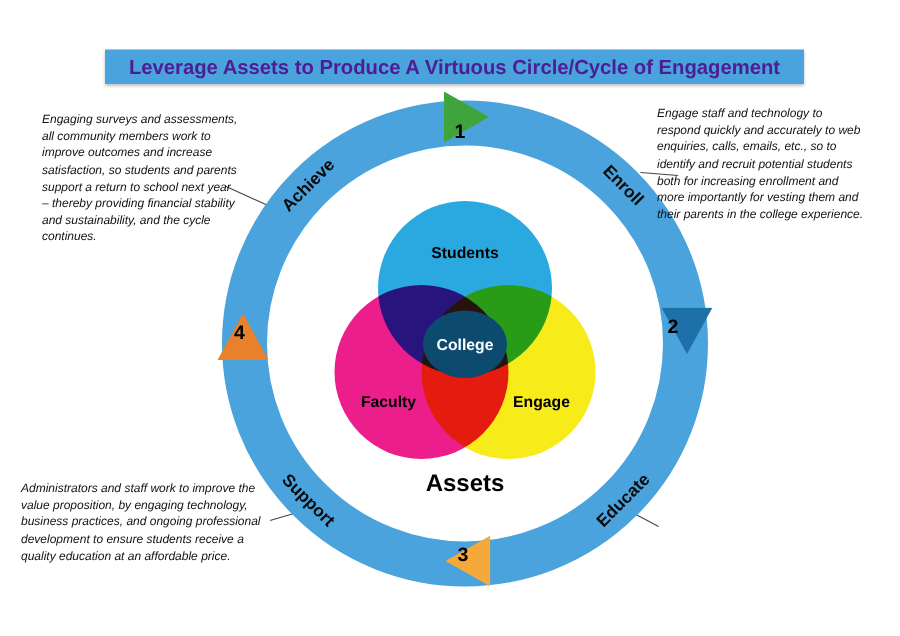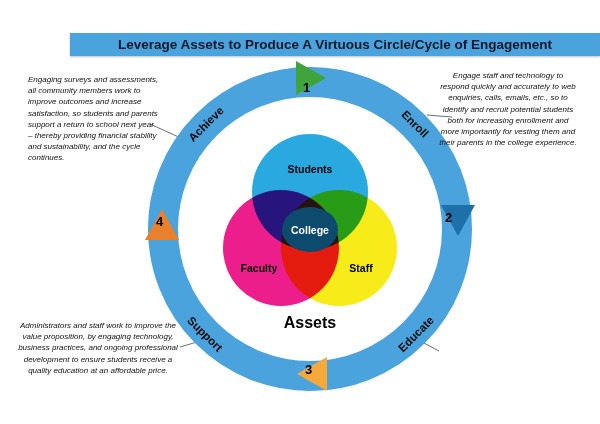--- a/index.html
+++ b/index.html
@@ -3,22 +3,22 @@
 <meta charset="utf-8">
 <style>
   html,body { margin:0; padding:0; background:#ffffff; }
   .canvas {
     position:relative; width:600px; height:424px; background:#ffffff;
     font-family:"Liberation Sans", sans-serif; overflow:hidden;
   }
 
   
   .title-bar {
-    position:absolute; left:70px; top:33px; width:530px; height:23px;
-    background:#4aa3dc; color:#0f172a; font-weight:bold; font-size:13.5px;
+    position:absolute; left:70px; top:33px; width:466px; height:23px;
+    background:#4aa3dc; color:#4c1d95; font-weight:bold; font-size:13.5px;
     display:flex; align-items:center; justify-content:center;
     box-shadow:0 1px 2px rgba(0,0,0,.25);
   }
 
   
   .ring {
     position:absolute; left:148px; top:67px; width:324px; height:324px;
     box-sizing:border-box; border:30px solid #4aa3dc; border-radius:50%;
   }
 
@@ -78,22 +78,22 @@
   .assets-label {
     position:absolute; left:310px; top:323px; transform:translate(-50%,-50%);
     font-weight:bold; font-size:16px; color:#000;
   }
 
   
   .blurb {
     position:absolute; font-size:8px; line-height:1.4; color:#111;font-style:italic;
   }
   .bl-tl { left:28px;  top:74px;  width:132px; text-align:left; }
-  .bl-tr { left:438px; top:70px;  width:140px; text-align:center; }
-  .bl-bl { left:14px;  top:320px; width:168px; text-align:center; }
+  .bl-tr { left:438px; top:70px;  width:140px; text-align:left; }
+  .bl-bl { left:14px;  top:320px; width:168px; text-align:left; }
   .bl-br { left:437px; top:331px; width:142px; text-align:right; }
 
   .callouts { position:absolute; inset:0; pointer-events:none; }
 </style>
 </head>
 <body>
 
 <div class="canvas">
 
   <div class="title-bar">Leverage Assets to Produce A Virtuous Circle/Cycle of Engagement</div>
@@ -122,21 +122,21 @@
   <span class="step-num sn-3">3</span>
   <span class="step-num sn-4">4</span>
 
   <div class="venn">
     <div class="vcircle vc-students"></div>
     <div class="vcircle vc-faculty"></div>
     <div class="vcircle vc-staff"></div>
     <div class="college">College</div>
     <span class="venn-label vl-students">Students</span>
     <span class="venn-label vl-faculty">Faculty</span>
-    <span class="venn-label vl-staff">Staff</span>
+    <span class="venn-label vl-staff">Engage</span>
   </div>
 
   <span class="assets-label">Assets</span>
 
   <div class="blurb bl-tl">Engaging surveys and assessments, all community members work to improve outcomes and increase satisfaction, so students and parents support a return to school next year – thereby providing financial stability and sustainability, and the cycle continues.</div>
   <div class="blurb bl-tr">Engage staff and technology to respond quickly and accurately to web enquiries, calls, emails, etc., so to identify and recruit potential students both for increasing enrollment and more importantly for vesting them and their parents in the college experience.</div>
   <div class="blurb bl-bl">Administrators and staff work to improve the value proposition, by engaging technology, business practices, and ongoing professional development to ensure students receive a quality education at an affordable price.</div>
 
 </div>
 

